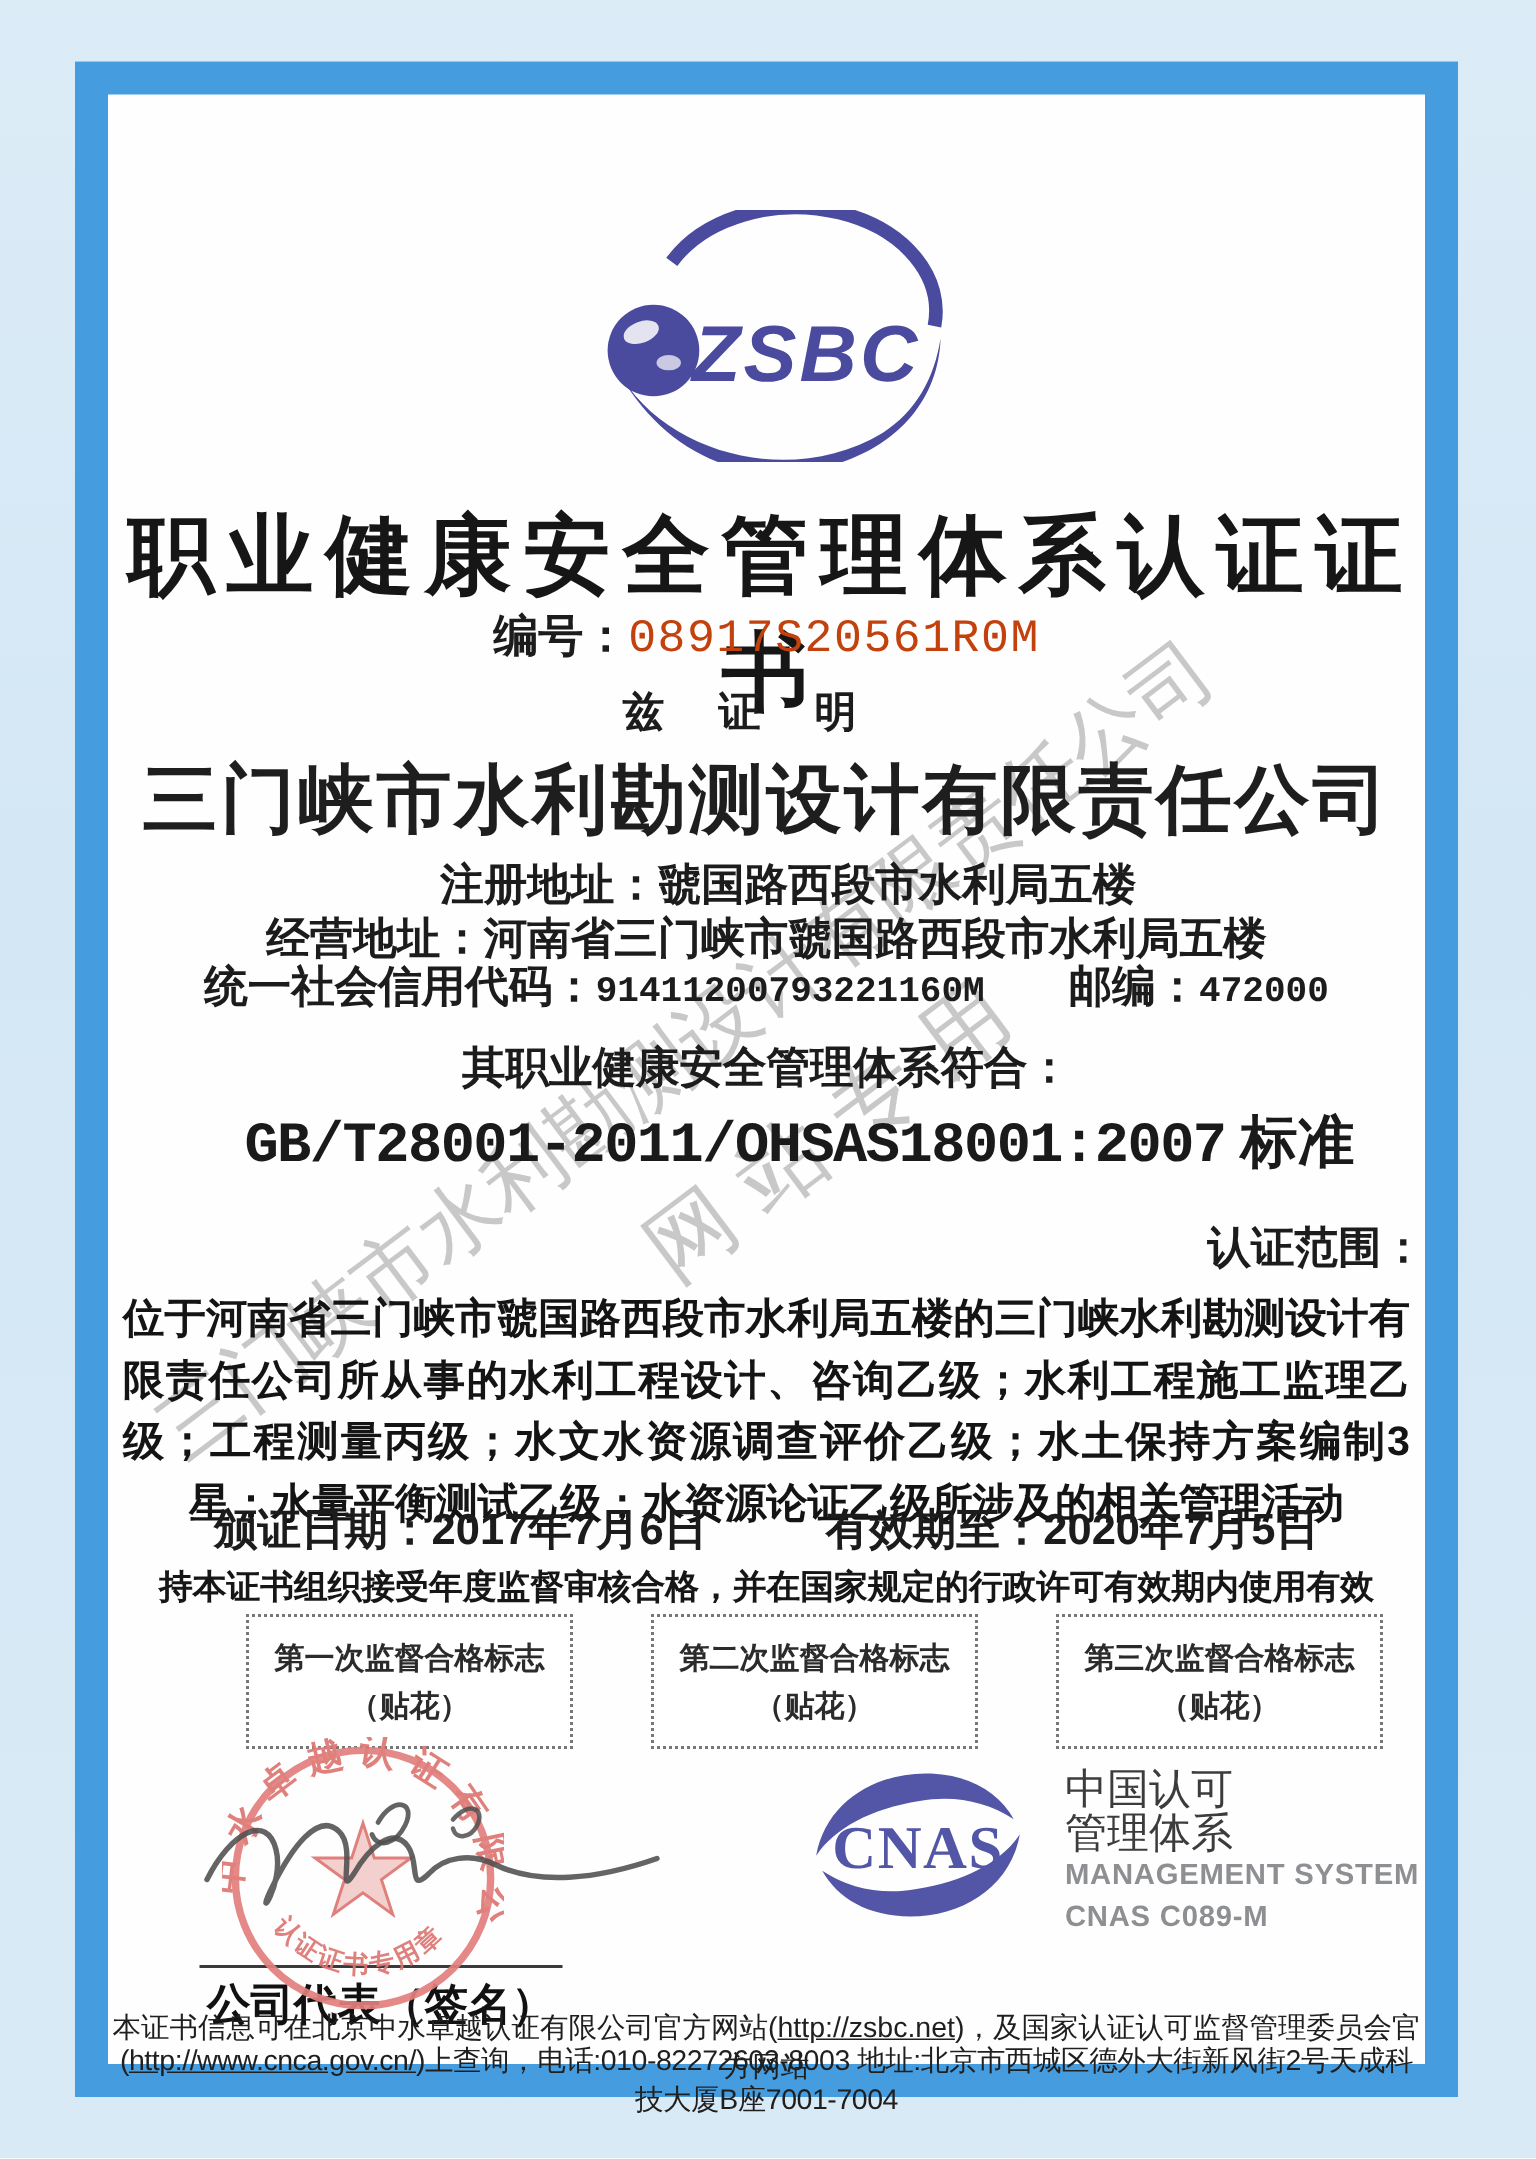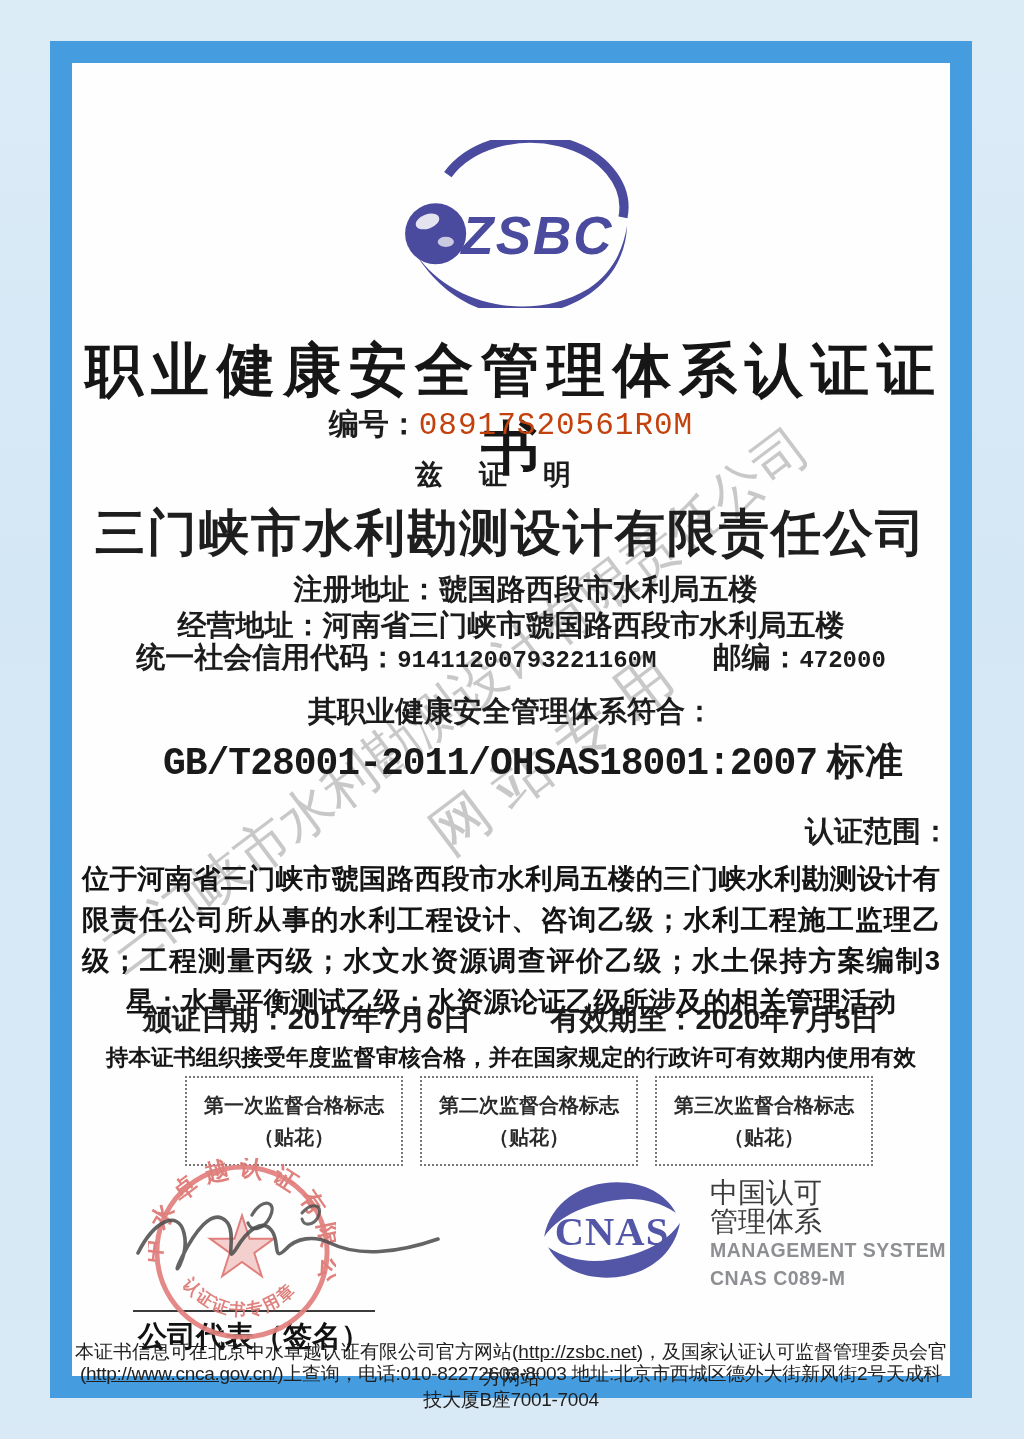--- a/index.html
+++ b/index.html
@@ -41,21 +41,21 @@
   .standard .suffix { margin-left:10px; }
   .scope-label { top:749px;text-align:right; }
   .scope {
     position:absolute; left:10px; right:10px; top:795px; z-index:2;
     font-size:27.5px; line-height:41px; font-weight:700; color:#141414;
     text-align:justify; text-align-last:center;
   }
   .dates { top:937px; display:flex; justify-content:center; gap:79px; }
   .note { top:979px; font-size:22.5px; font-weight:700; color:#161616; }
   
-  .boxes { position:absolute; left:78px; top:1013px; width:758px; display:flex; justify-content:center; z-index:2;gap:17px; }
+  .boxes { position:absolute; left:92px; top:1013px; width:758px; display:flex; justify-content:space-between; z-index:2;gap:17px; }
   .sbox {
     width:218px; height:90px; border:2px dotted #777;
     display:flex; flex-direction:column; align-items:center; justify-content:center; gap:5px;
     font-size:20px; font-weight:600; color:#2b2b2b; background:#fff;
   }
   
   .stamp { position:absolute; left:76px; top:1095px; width:188px; height:188px; z-index:3; opacity:.92; }
   .sig { position:absolute; left:60px; top:1128px; width:320px; height:118px; z-index:4; }
   .rep {
     position:absolute; left:61px; top:1247px; width:242px; z-index:2;

